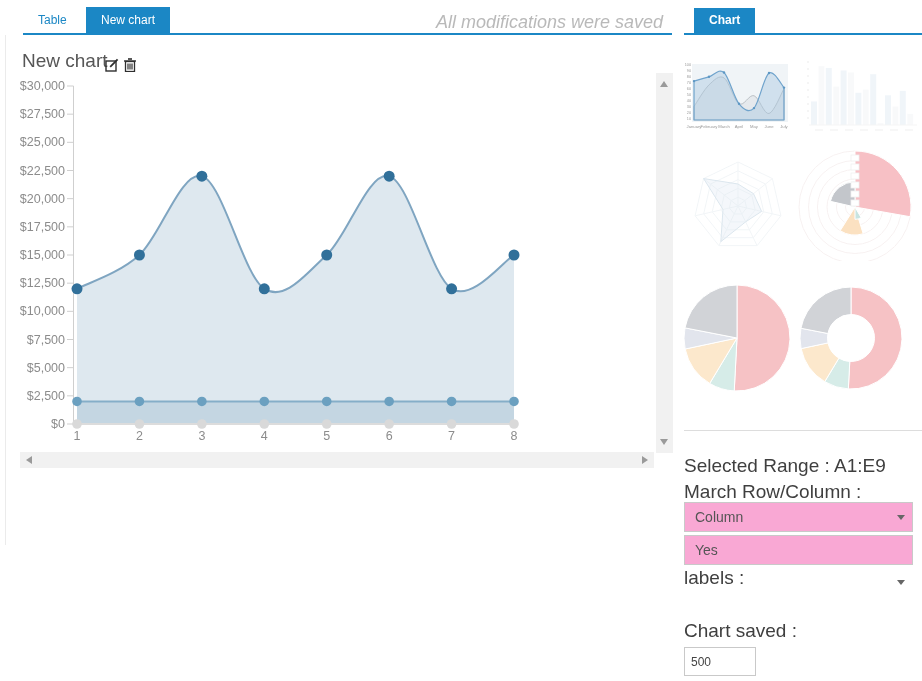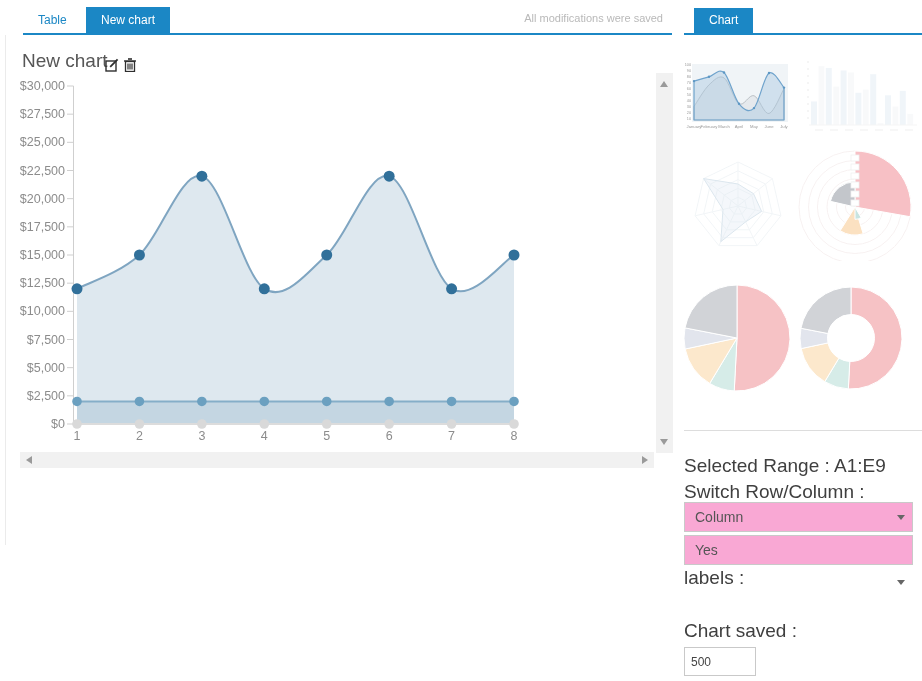--- a/index.html
+++ b/index.html
@@ -5,21 +5,21 @@
   html,body{margin:0;padding:0;background:#fff;}
   body{width:922px;height:681px;position:relative;overflow:hidden;
        font-family:"Liberation Sans","DejaVu Sans",sans-serif;color:#444;}
   .abs{position:absolute;}
   
   .tab{height:26px;line-height:26px;padding:0 15px;font-size:12px;display:inline-block;cursor:pointer;}
   .tab-table{left:23px;top:7px;color:#1b87c5;background:#fff;}
   .tab-active{background:#1b87c5;color:#fff;}
   .tab-newchart{left:86px;top:7px;}
   .underline{height:2px;background:#1b87c5;}
-  .status{left:380px;top:12px;width:283px;text-align:right;font-size:11px;color:#b9b9b9;}
+  .status{left:380px;top:12px;width:283px;text-align:right;font-size:18px;color:#b9b9b9;font-style:italic;}
   .left-edge{left:5px;top:35px;width:1px;height:510px;background:#ebebeb;}
   
   .chart-title{left:22px;top:50px;font-size:19px;color:#565656;}
   .title-icon{top:58px;width:14px;height:14px;cursor:pointer;}
   
   .vscroll{left:656px;top:73px;width:17px;height:380px;background:#f1f1f1;}
   .hscroll{left:20px;top:452px;width:634px;height:16px;background:#f1f1f1;}
   .sb-btn{position:absolute;width:0;height:0;border:4px solid transparent;}
   .arr-up{left:4px;top:8px;border-bottom:6px solid #9a9a9a;border-top:none;}
   .arr-down{left:4px;bottom:8px;border-top:6px solid #9a9a9a;border-bottom:none;}
@@ -39,21 +39,21 @@
 </style>
 </head>
 <body>
 
 <div class="abs tab tab-table">Table</div>
 <div class="abs tab tab-active tab-newchart">New chart</div>
 <div class="abs status">All modifications were saved</div>
 <div class="abs underline" style="left:23px;top:33px;width:649px;"></div>
 <div class="abs left-edge"></div>
 
-<div class="abs tab tab-active" style="left:694px;top:8px;height:25px;line-height:25px;">Chart</div>
+<div class="abs tab tab-active" style="left:694px;top:8px;height:25px;line-height:25px;font-weight:bold;">Chart</div>
 <div class="abs underline" style="left:684px;top:33px;width:238px;"></div>
 
 <div class="abs chart-title">New chart</div>
 <svg class="abs title-icon" style="left:105px;" viewBox="0 0 14 14">
   <rect x="1" y="3" width="10" height="10" fill="none" stroke="#2e2e2e" stroke-width="1.4"></rect>
   <line x1="5.2" y1="8.8" x2="12.6" y2="1.4" stroke="#2e2e2e" stroke-width="1.8"></line>
 </svg>
 <svg class="abs title-icon" style="left:123px;" viewBox="0 0 14 14">
   <rect x="2.5" y="3.5" width="9" height="10" fill="none" stroke="#2e2e2e" stroke-width="1.3"></rect>
   <line x1="1" y1="3" x2="13" y2="3" stroke="#2e2e2e" stroke-width="1.4"></line>
@@ -245,20 +245,20 @@
 <svg id="th-donut" class="abs thumb" style="left:795px;top:284px;opacity:.85;" width="112" height="108">
     <path d="M56,3 A51 51 0 1 1 53.330866231609875,104.93010627248327 L54.77010502829083,77.46779406673248 A23.5 23.5 0 1 0 56,30.5 Z" fill="#f5b8bc" stroke="#fff" stroke-width="1"></path>
     <path d="M53.330866231609875,104.93010627248327 A51 51 0 0 1 29.73305817958724,97.71553233580772 L43.89660523961373,74.14343156649964 A23.5 23.5 0 0 0 54.77010502829083,77.46779406673248 Z" fill="#cfe9e4" stroke="#fff" stroke-width="1"></path>
     <path d="M29.73305817958724,97.71553233580772 A51 51 0 0 1 6.114472362575917,64.60349623170575 L33.01353138275557,58.885924734217355 A23.5 23.5 0 0 0 43.89660523961373,74.14343156649964 Z" fill="#fce5c4" stroke="#fff" stroke-width="1"></path>
     <path d="M6.114472362575917,64.60349623170575 A51 51 0 0 1 5.937013644169134,44.26874123579624 L32.93176118897989,49.51598860865121 A23.5 23.5 0 0 0 33.01353138275557,58.885924734217355 Z" fill="#dde1ea" stroke="#fff" stroke-width="1"></path>
     <path d="M5.937013644169134,44.26874123579624 A51 51 0 0 1 55.999999999999986,3 L55.99999999999999,30.5 A23.5 23.5 0 0 0 32.93176118897989,49.51598860865121 Z" fill="#c9ccd1" stroke="#fff" stroke-width="1"></path>
   </svg>
 
 <div class="abs rp-sep"></div>
 <div class="abs rp-label" style="top:455px;">Selected Range : A1:E9</div>
-<div class="abs rp-label" style="top:481px;">Switch Row/Column :</div>
+<div class="abs rp-label" style="top:481px;">March Row/Column :</div>
 <select class="abs rp-select" style="top:502px;"><option>Column</option></select>
 <span class="abs sel-arrow" style="left:897px;top:515px;"></span>
 <div class="abs rp-label" style="top:545px;">Use first row/column as labels :</div>
 <select class="abs rp-select" style="top:535px;"><option>Yes</option></select>
 <span class="abs sel-arrow" style="left:897px;top:580px;"></span>
 <div class="abs rp-label" style="top:620px;">Chart saved :</div>
 <input class="abs rp-input" value="500" style="">
 
 </body></html>

